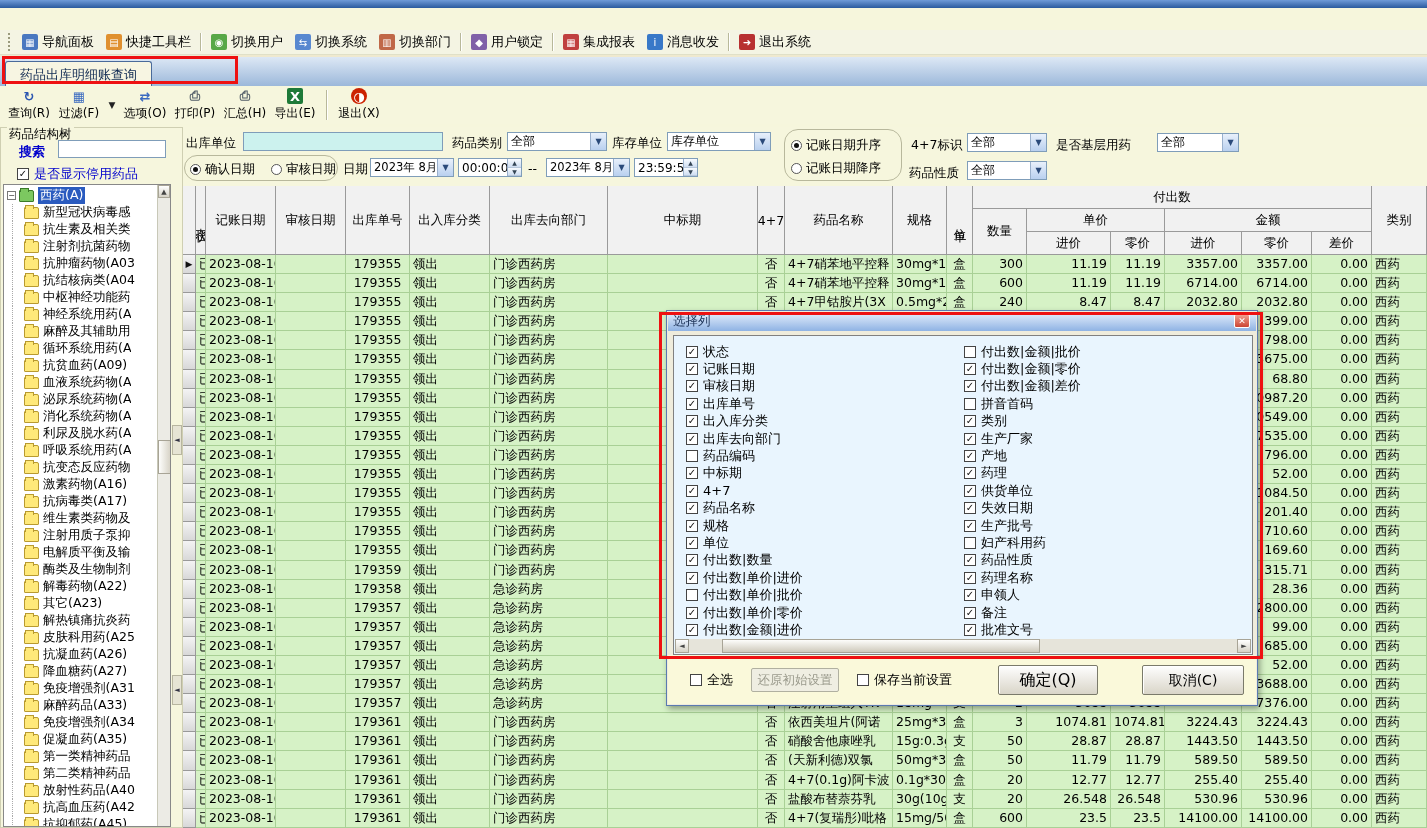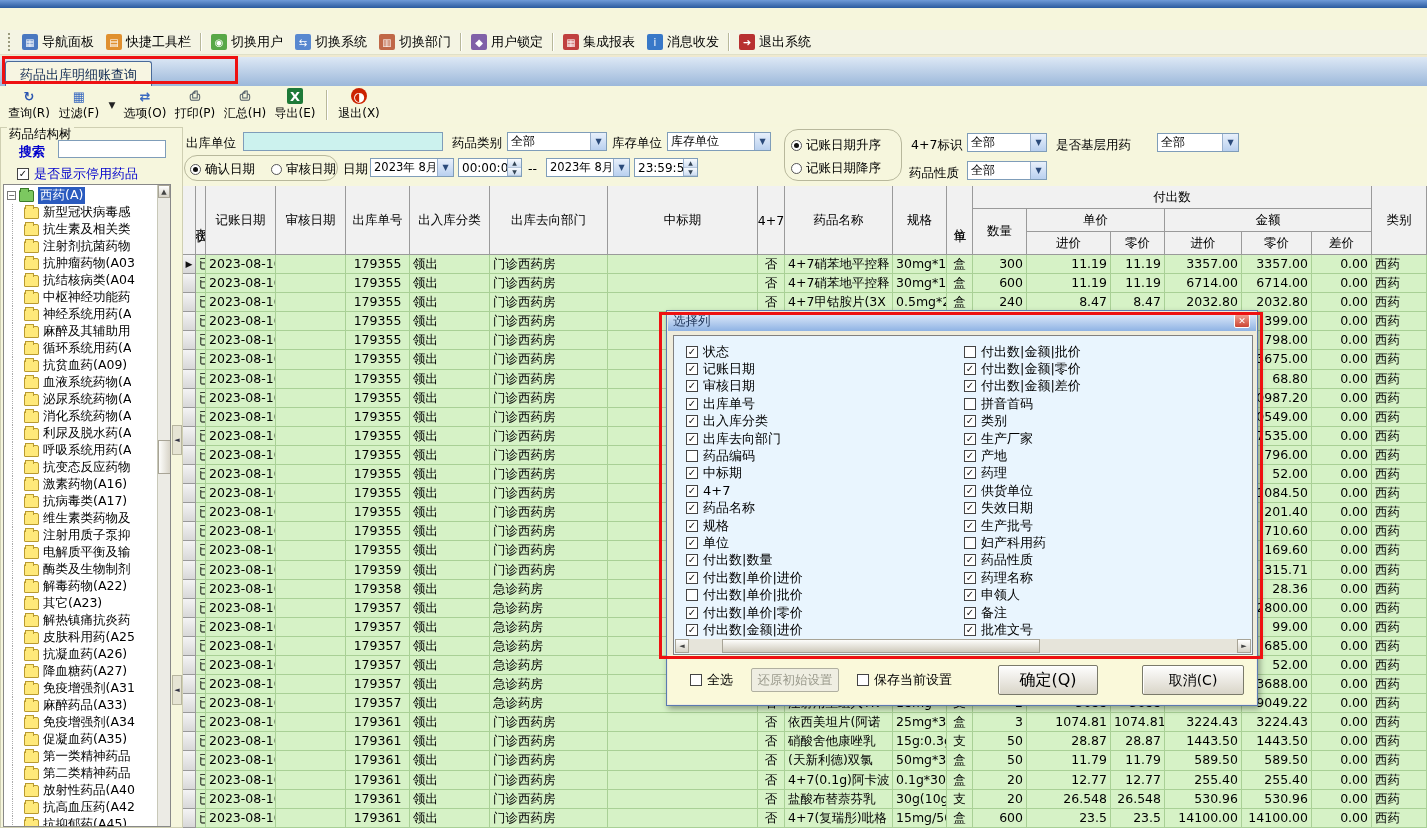--- a/index.html
+++ b/index.html
@@ -1051,21 +1051,21 @@
           <div class="td" style="width: 118px;">急诊药房</div>
           <div class="td" style="width: 150px;"></div>
           <div class="td c" style="width: 27px;">否</div>
           <div class="td" style="width: 108px;">注射用重组人TK</div>
           <div class="td" style="width: 54px;">18mg</div>
           <div class="td c" style="width: 26px;">支</div>
           <div class="td r" style="width: 54px;">2</div>
           <div class="td r" style="width: 84px;">3688</div>
           <div class="td r" style="width: 54px;">3688</div>
           <div class="td r" style="width: 77px;"></div>
-          <div class="td r" style="width: 70px;">9049.22</div>
+          <div class="td r" style="width: 70px;">7376.00</div>
           <div class="td r" style="width: 60px;">0.00</div>
           <div class="td" style="width: 55px;">西药</div>
         </div>
         <div class="tr">
           <div class="td sel" style="width: 13px;"></div>
           <div class="td c" style="width: 10px;">已</div>
           <div class="td" style="width: 70px;">2023-08-10</div>
           <div class="td" style="width: 70px;"></div>
           <div class="td c" style="width: 64px;">179361</div>
           <div class="td" style="width: 80px;">领出</div>

